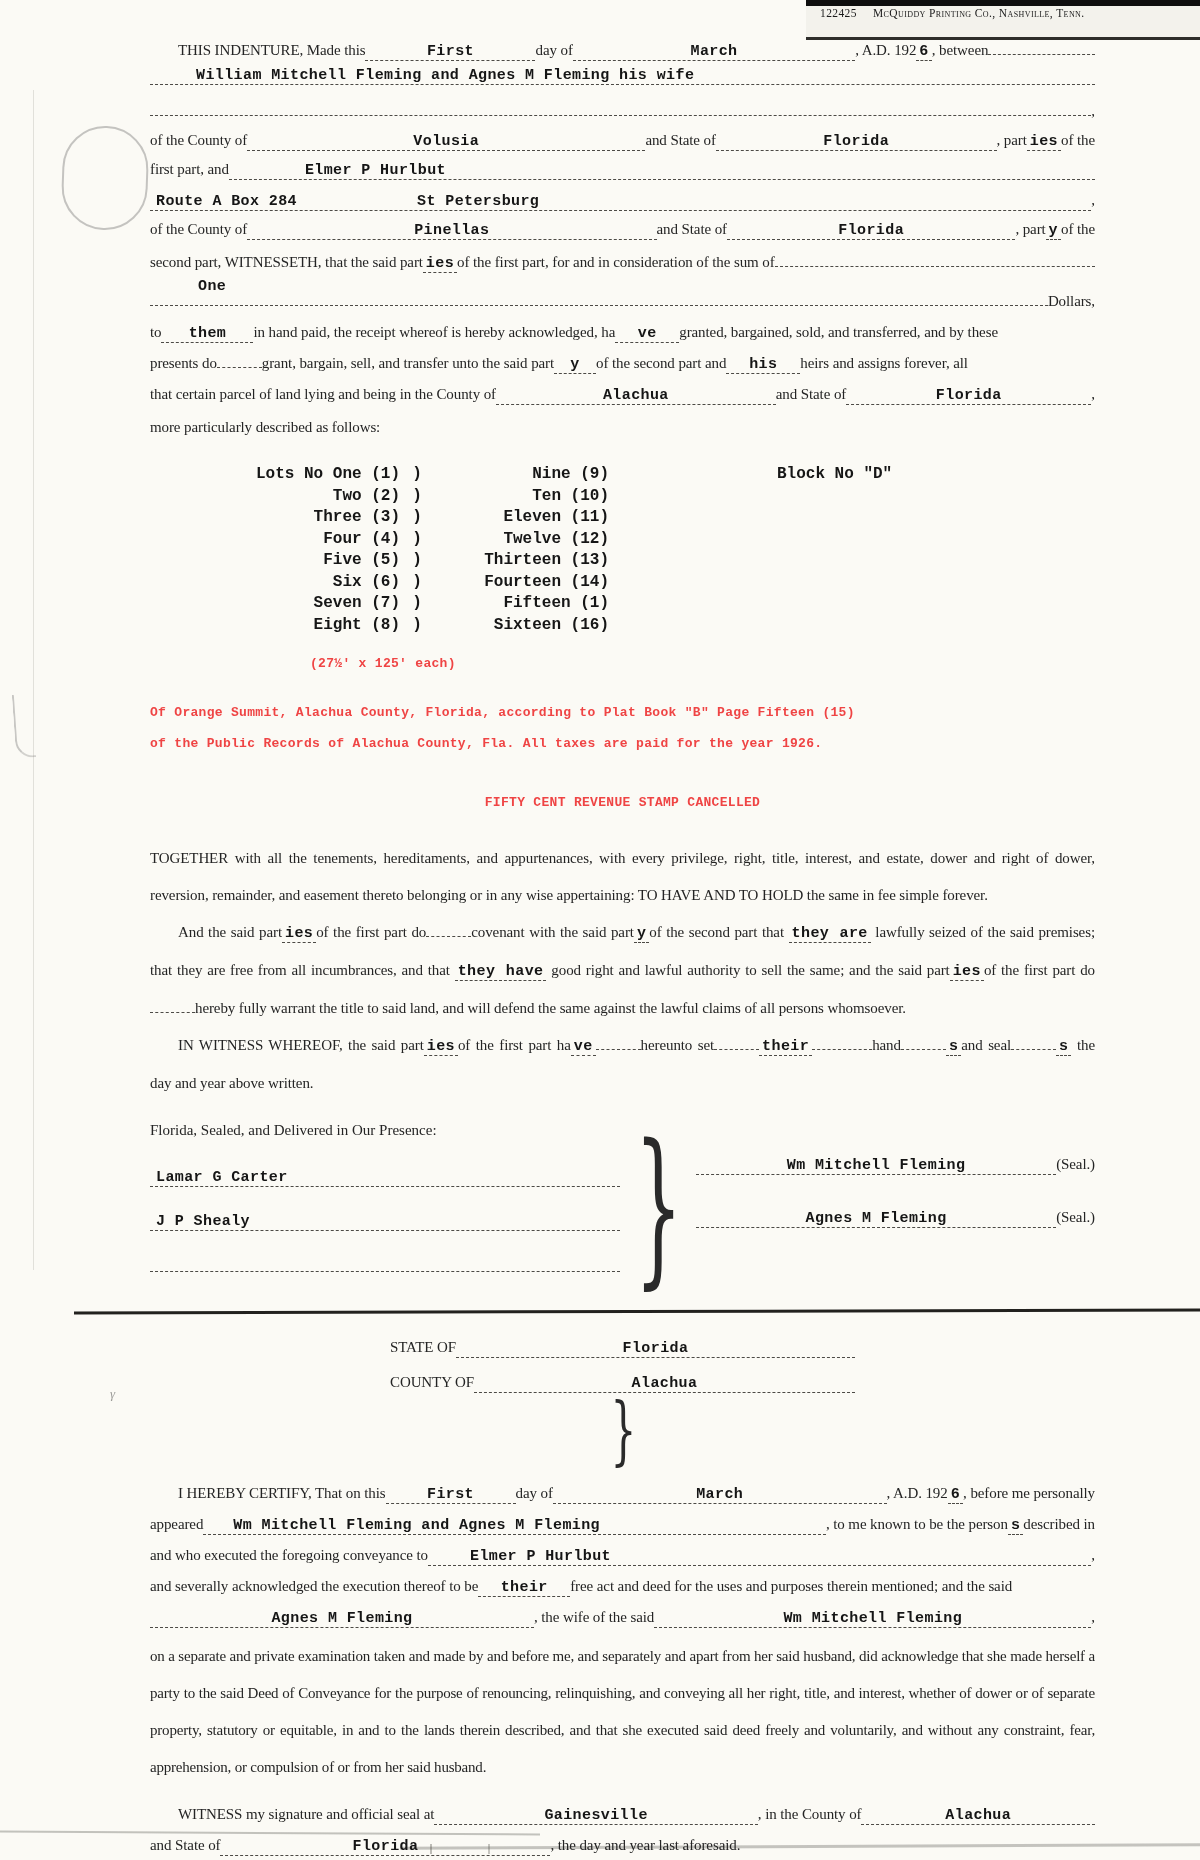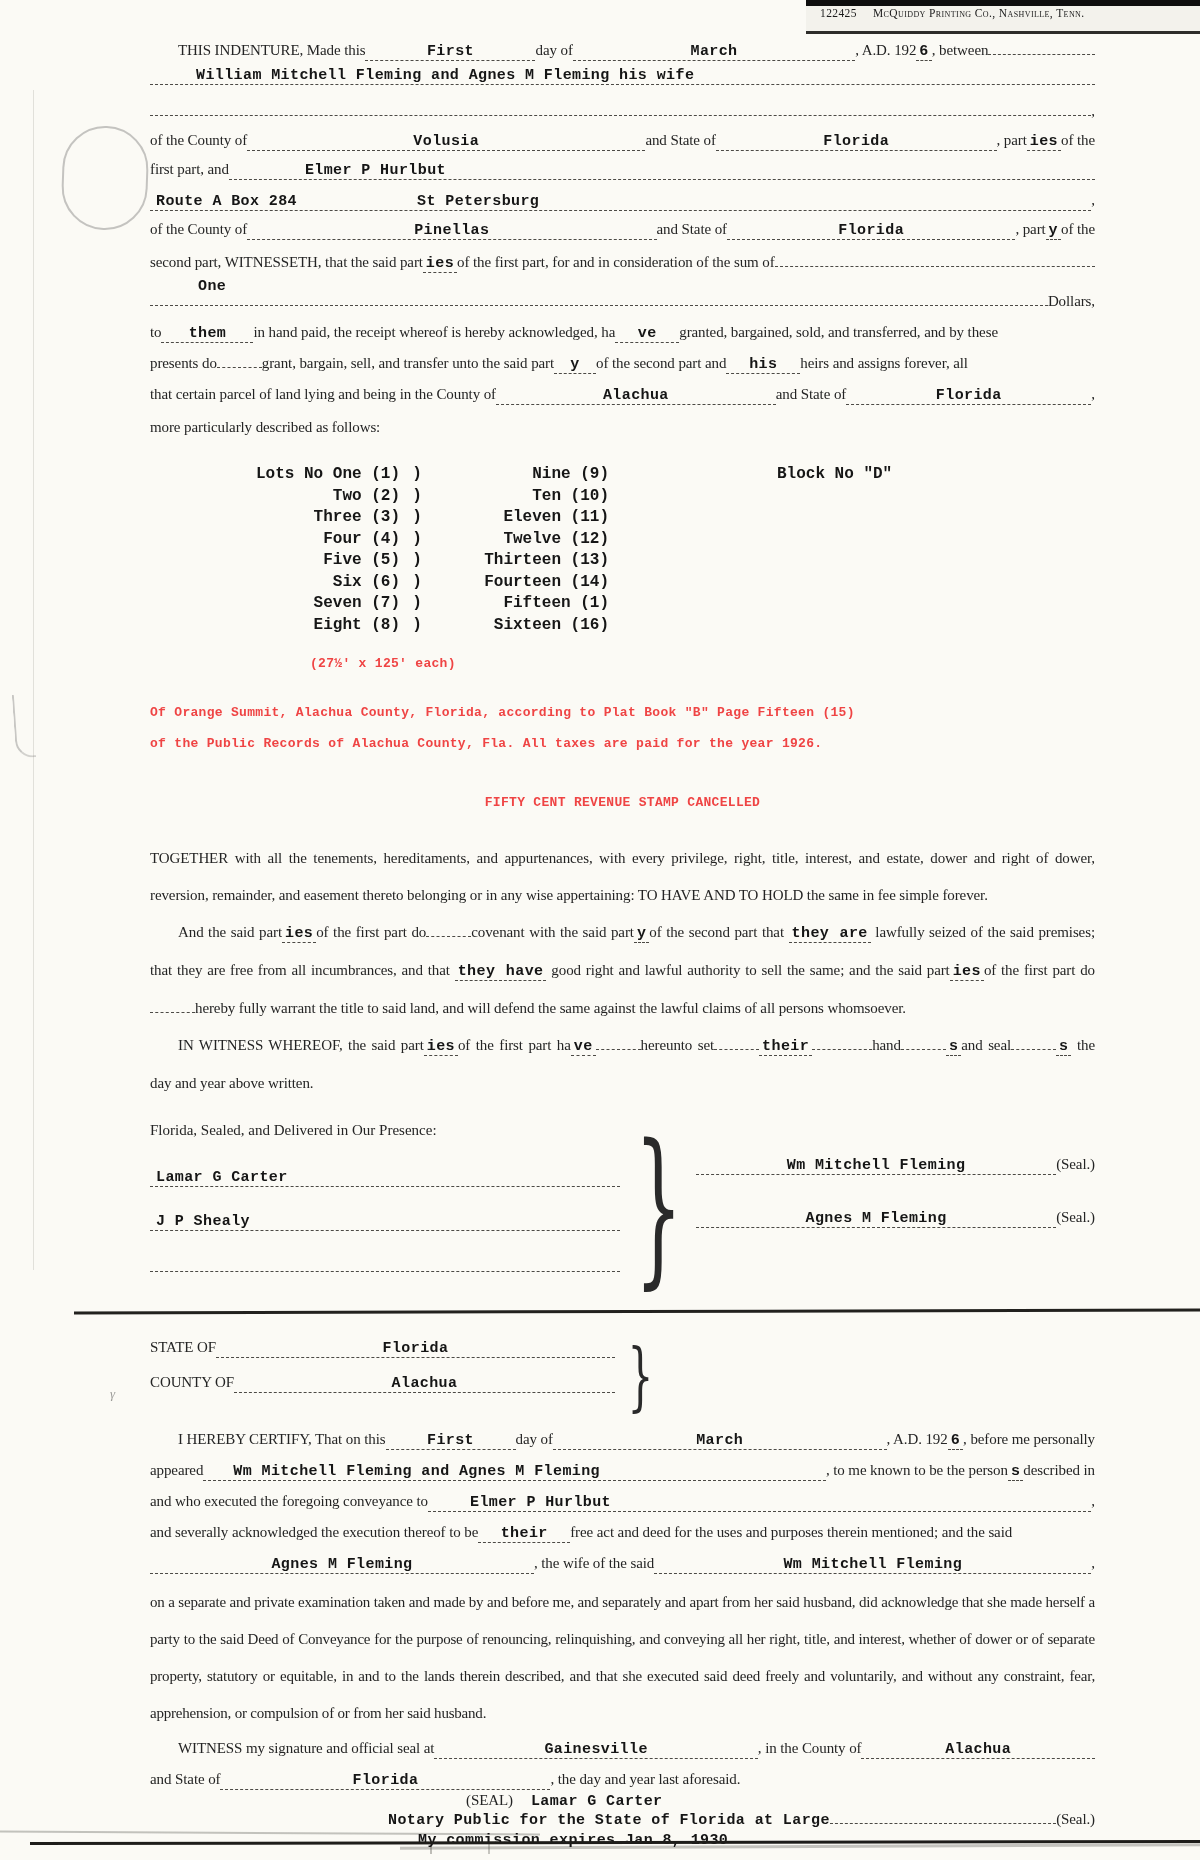--- a/index.html
+++ b/index.html
@@ -7,21 +7,21 @@
   .page {
     position:relative; width:1200px; height:1860px; margin:0 auto;
     background:#fbfaf5;
     font-family:"Liberation Serif", serif;
     color:#242424; overflow:hidden;
   }
   
   .printer {
     position:absolute; top:0; left:806px; right:0;
     border-top:6px solid #0e0e0e; border-bottom:3px solid #2e2d2a;
-    background:#f3f2ec; padding:1px 8px 12px 14px;
+    background:#f3f2ec; padding:1px 8px 18px 14px;
     font-size:11.5px; display:flex; gap:16px; align-items:baseline;
     font-variant:small-caps; letter-spacing:0.4px; color:#1b1b1b;
   }
   
   .content { position:absolute; left:150px; right:105px; top:42px; font-size:15px; }
   .fl { display:flex; align-items:baseline; white-space:nowrap; overflow:hidden; }
   .lbl { flex:0 0 auto; letter-spacing:-0.1px; }
   .blank {
     flex:1 1 auto; min-width:14px; align-self:baseline;
     border-bottom:1.5px dashed #4c4a45;
@@ -36,21 +36,21 @@
   .ti { 
     font-family:"Liberation Mono", monospace; font-weight:700; font-size:15px;
     color:#151515; border-bottom:1.5px dashed #4c4a45; padding:0 3px; letter-spacing:0.4px;
   }
   .ib { 
     display:inline-block; height:13px; border-bottom:1.5px dashed #4c4a45; vertical-align:baseline;
   }
   .w45{width:45px}.w60{width:60px}
   .para { text-align:justify; line-height:37px; letter-spacing:-0.1px; }
   .indent { text-indent:28px; }
-  .mt6{margin-top:6px}.mt8{margin-top:8px}.mt10{margin-top:10px}.mt12{margin-top:12px}
+  .mt6{margin-top:6px}.mt8{margin-top:20px}.mt10{margin-top:10px}.mt12{margin-top:12px}
   .mt14{margin-top:14px}.mt18{margin-top:18px}.mt20{margin-top:20px}
   .mt26{margin-top:26px}.mt28{margin-top:28px}.mt30{margin-top:30px}.mt36{margin-top:36px}
   
   .lots { margin-left:50px; font-family:"Liberation Mono", monospace; font-weight:700; font-size:16px; color:#161616; }
   .lots-row { display:flex; line-height:21.5px; white-space:pre; }
   .lc1 { width:200px; text-align:right; }
   .lp  { width:34px; text-align:center; }
   .lc2 { width:175px; text-align:right; }
   .lc3 { margin-left:168px; }
   .size-note { margin-left:160px; }
@@ -65,21 +65,21 @@
     transform:scaleX(0.45); color:#2a2a2a; font-weight:400;
   }
   .sig-right { flex:1; padding-top:34px; }
   .sigline { display:flex; align-items:baseline; }
   
   .rule {
     border:0; border-top:3px solid #22211e; height:0;
     margin-left:-76px; margin-right:-105px; transform:rotate(-0.15deg);
   }
   
-  .state-block { display:flex; align-items:flex-start; }
+  .state-block { display:flex; align-items:center;flex-direction:column; }
   .state-lines { width:465px; }
   .brace-small {
     font-family:"DejaVu Serif", serif; font-size:74px; line-height:74px;
     transform:scaleX(0.55); color:#2a2a2a; margin-left:2px;
   }
   .ack { letter-spacing:-0.2px; }
   
   .notary-block { margin-left:238px; font-size:15px; }
   .commission { position:relative; }
   .strike {

